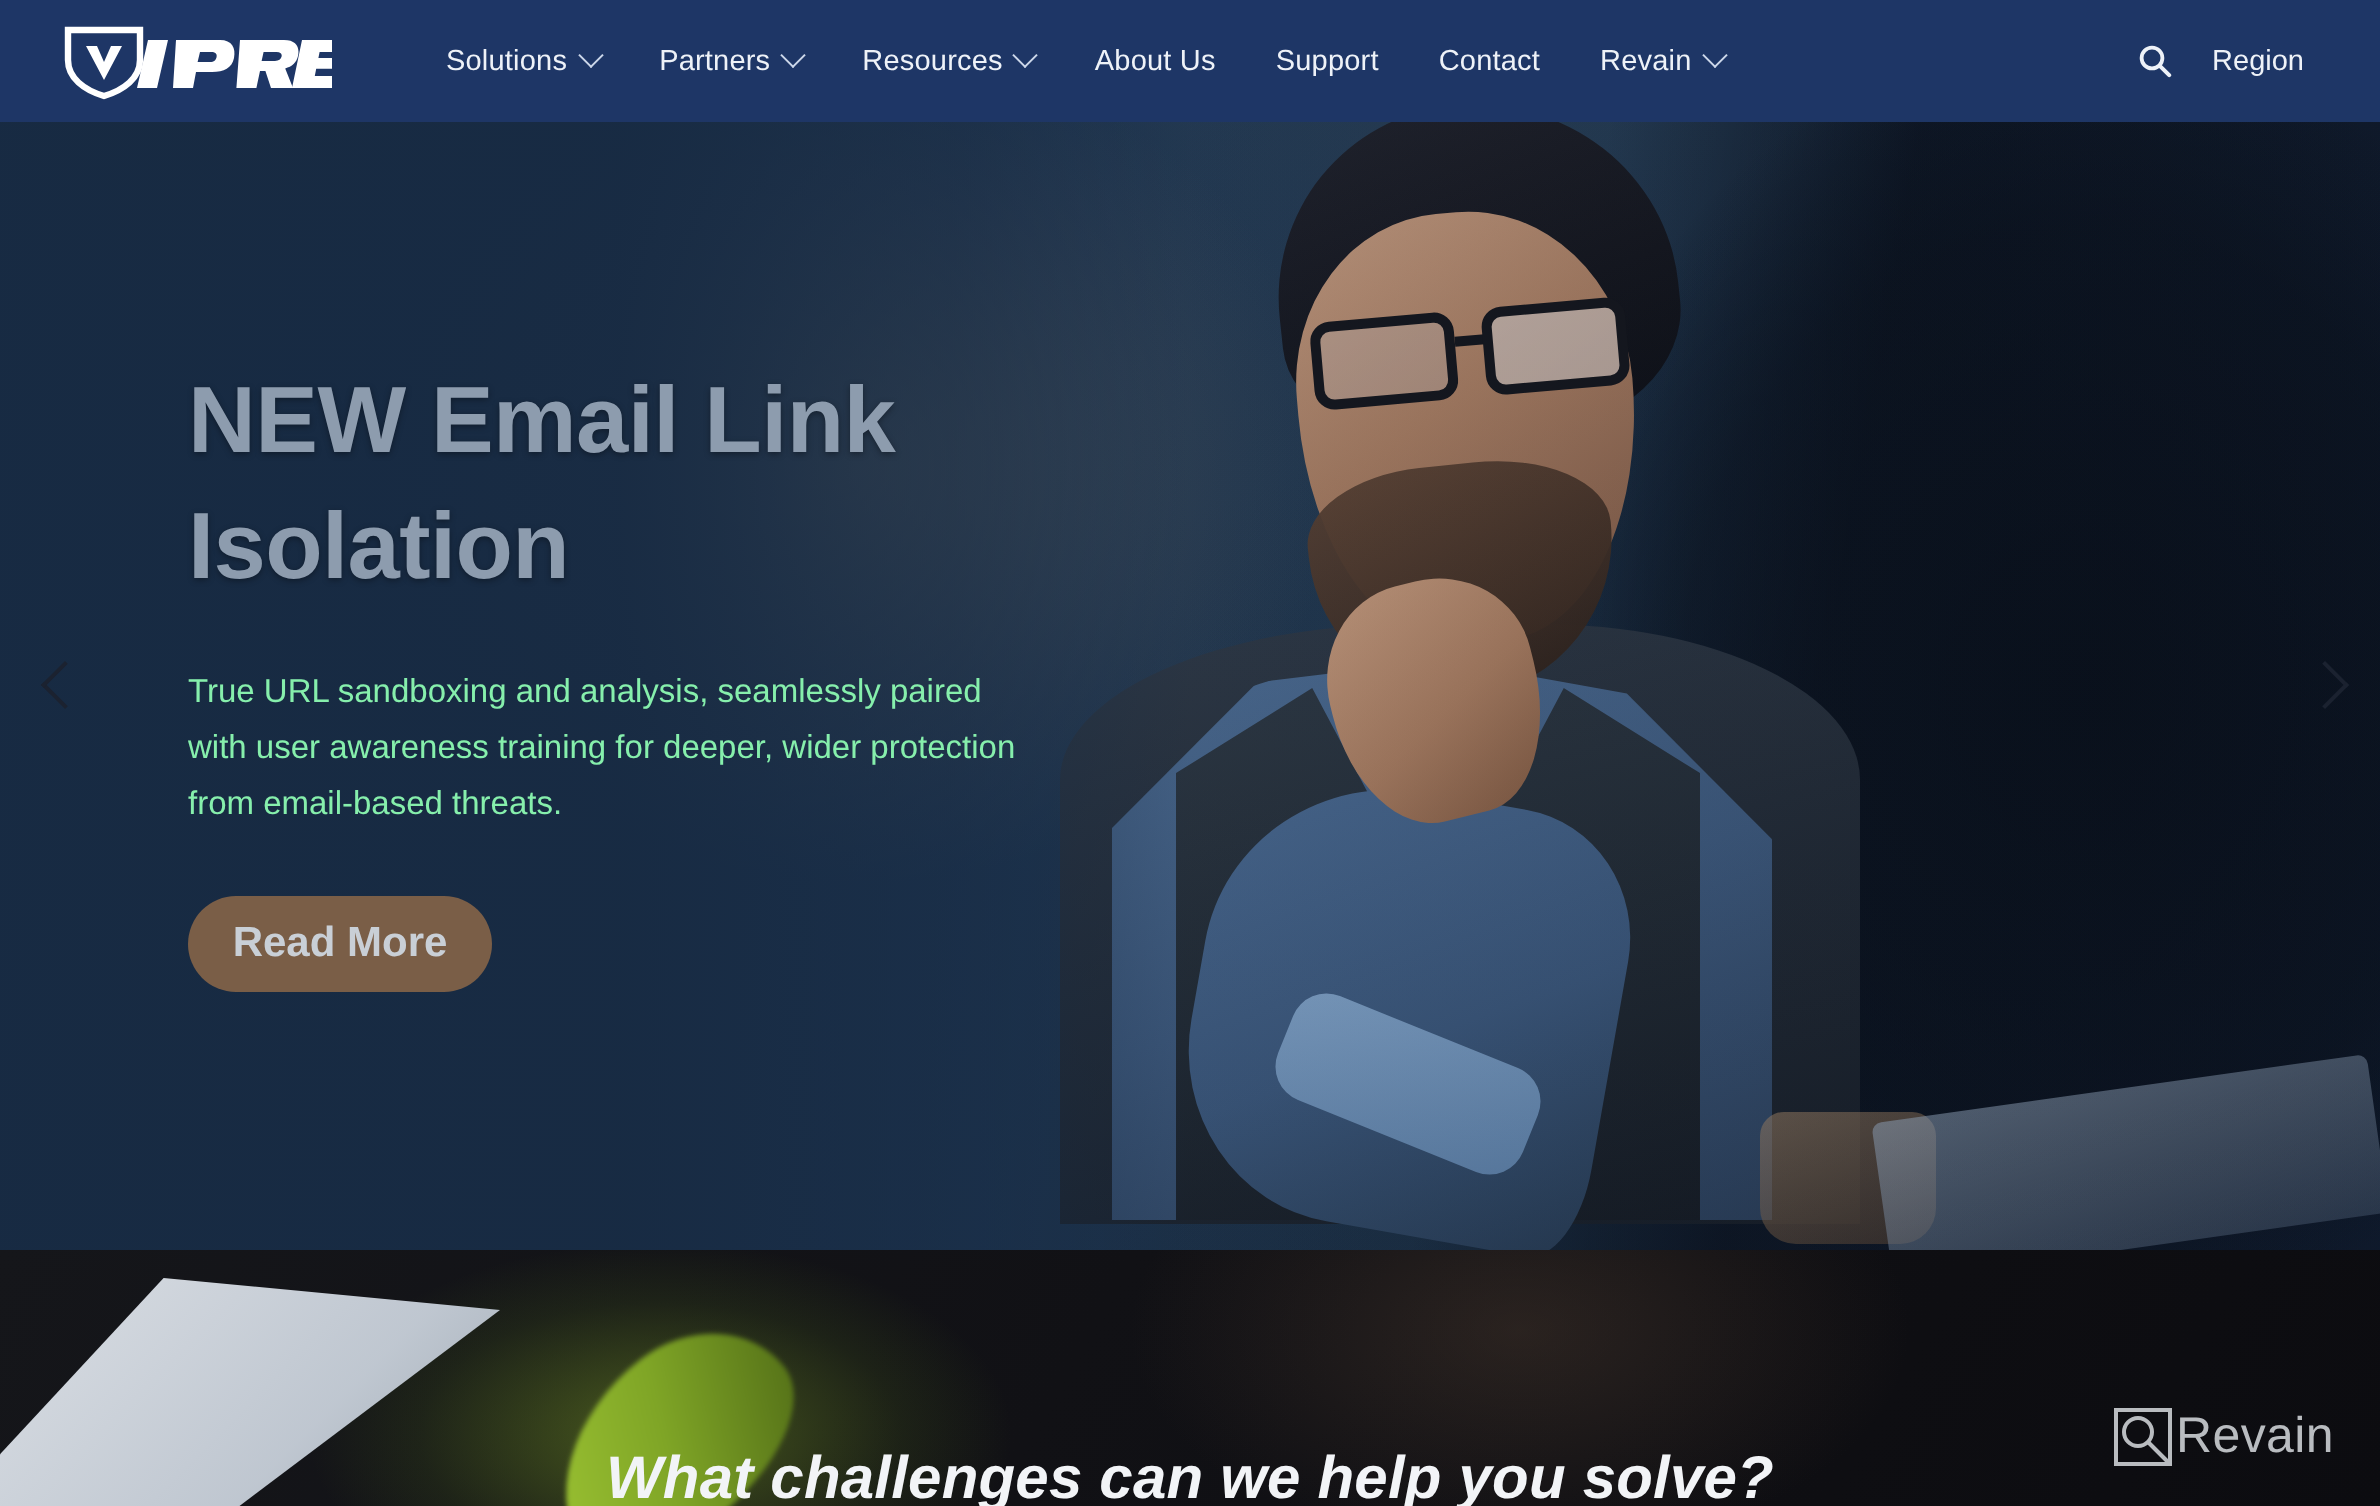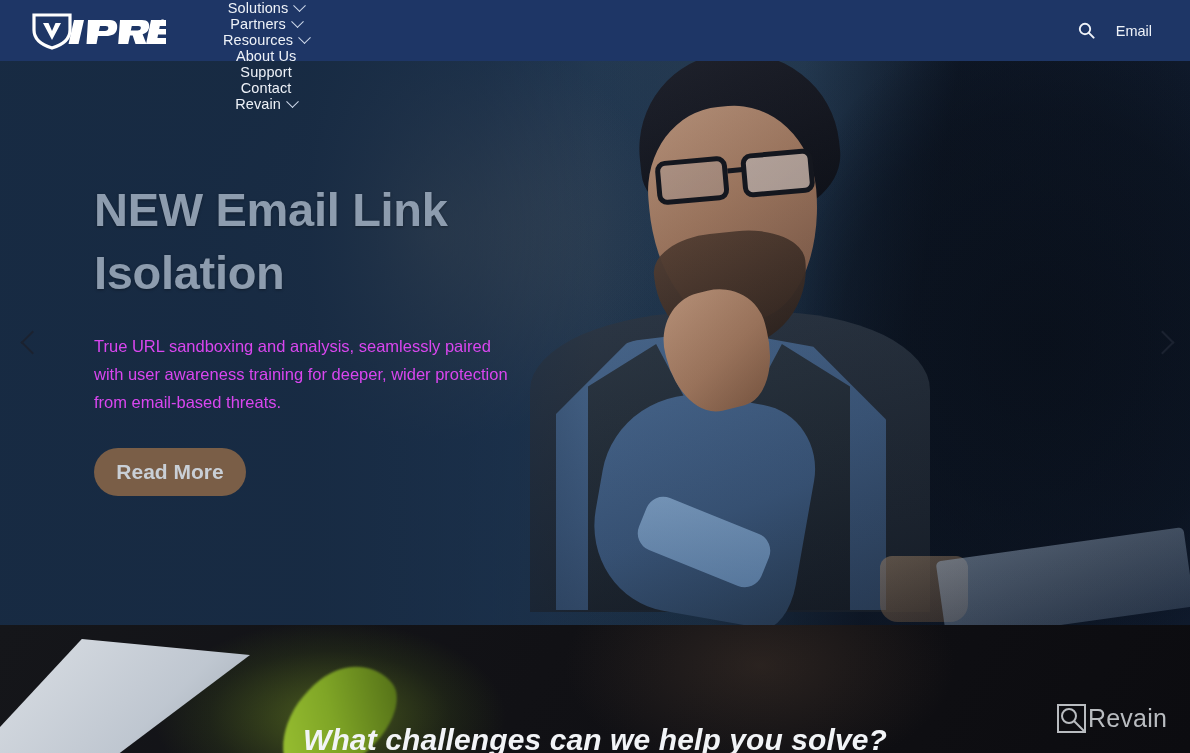--- a/index.html
+++ b/index.html
@@ -42,21 +42,20 @@
     position: relative;
     cursor: pointer;
   }
   .brand svg { display: block; }
 
   .nav-main {
     display: flex;
     align-items: center;
     margin-left: 42px;
     height: 61px;
-    flex-direction: column;
   }
   .nav-item {
     display: flex;
     align-items: center;
     gap: 7px;
     padding: 0 15px;
     height: 61px;
     color: #eef2f8;
     font-size: 14.5px;
     letter-spacing: .1px;
@@ -247,21 +246,21 @@
     line-height: 63px;
     font-weight: bold;
     color: #8d9cae;
     letter-spacing: -.3px;
     text-shadow: 0 1px 3px rgba(0,0,0,.35);
   }
   .hero-sub {
     margin-top: 28px;
     font-size: 16.5px;
     line-height: 28px;
-    color: #d946ef;
+    color: #86efac;
     max-width: 430px;
   }
   .btn-read-more {
     display: inline-flex;
     align-items: center;
     justify-content: center;
     margin-top: 32px;
     width: 152px;
     height: 48px;
     border-radius: 26px;
@@ -400,21 +399,21 @@
       </div>
     </nav>
 
     <div class="nav-right">
       <div class="icon-btn">
         <svg width="17" height="17" viewBox="0 0 17 17">
           <circle cx="7" cy="7" r="5.2" fill="none" stroke="#eef2f8" stroke-width="1.9"></circle>
           <line x1="10.9" y1="10.9" x2="15.6" y2="15.6" stroke="#eef2f8" stroke-width="2" stroke-linecap="round"></line>
         </svg>
       </div>
-      <a class="login-link">Email</a>
+      <a class="login-link">Region</a>
     </div>
   </header>
 
   <section class="hero">
 
     <div class="hero-photo"></div>
 
     <div class="subject">
       <div class="sub-torso"></div>
       <div class="sub-shirt"></div>

